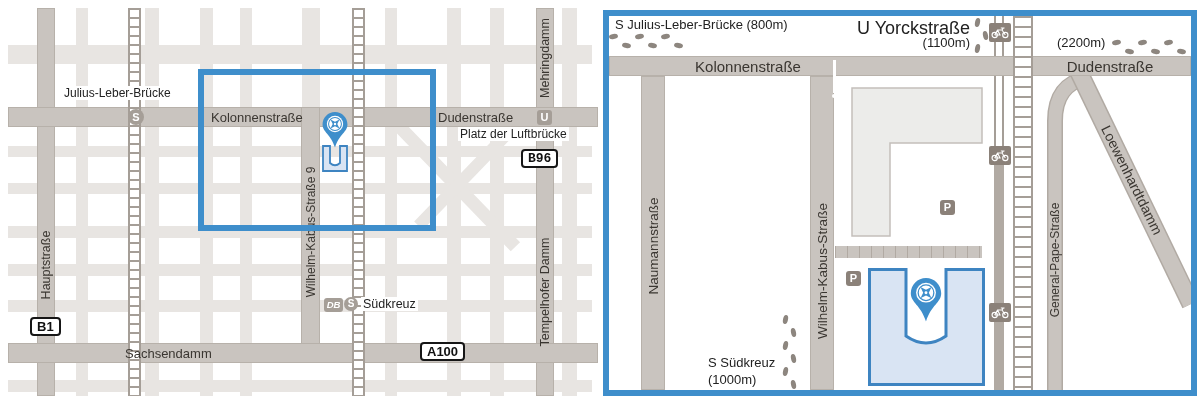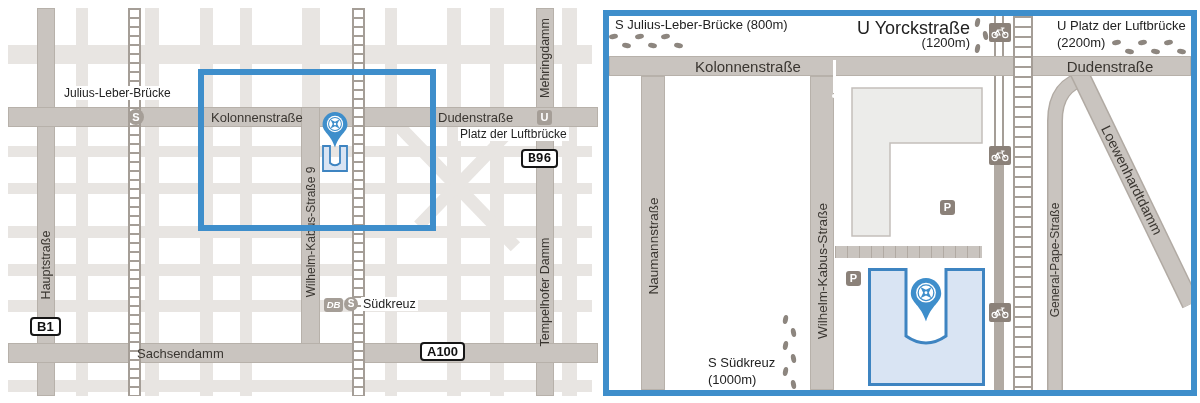--- a/index.html
+++ b/index.html
@@ -84,21 +84,21 @@
     <div class="ita z5" style="left:62px;top:86px;">Julius-Leber-Brücke</div>
     <div class="bS z5" style="left:128px;top:109px;">S</div>
     <div class="lab z5 onroad" style="left:211px;top:110px;font-size:13px;">Kolonnenstraße</div>
     <div class="lab z5 onroad" style="left:438px;top:110px;font-size:13px;">Dudenstraße</div>
     <div class="bU z5" style="left:537px;top:110px;">U</div>
     <div class="ita z5" style="left:458px;top:127px;">Platz der Luftbrücke</div>
     <div class="broad z5" style="left:521px;top:149px;font-family:Liberation Mono, monospace;">B96</div>
     <div class="lab vlab z5 onroad" style="left:311px;top:232px;font-size:12px;">Wilhelm-Kabus-Straße 9</div>
     <div class="lab vlab z5 onroad" style="left:46px;top:265px;">Hauptstraße</div>
     <div class="broad z5" style="left:30px;top:317px;">B1</div>
-    <div class="lab z5 onroad" style="left:137px;top:346px;font-size:13px;">Sachsendamm</div>
+    <div class="lab z5 onroad" style="left:125px;top:346px;font-size:13px;">Sachsendamm</div>
     <div class="broad z5" style="left:420px;top:342px;">A100</div>
     <div class="bDB z5" style="left:324px;top:298px;">DB</div>
     <div class="bS z5" style="left:344px;top:297px;width:14px;height:14px;line-height:14px;font-size:10px;">S</div>
     <div class="ita z5" style="left:361px;top:297px;font-size:12.5px;">Südkreuz</div>
     <div class="lab vlab z5 onroad" style="left:545px;top:292px;">Tempelhofer Damm</div>
     <div class="lab vlab z5 onroad" style="left:545px;top:58px;">Mehringdamm</div>
 
     <div id="viewrect"></div>
 
     <svg class="abs z7" style="left:322px;top:112px;" width="26" height="36" viewBox="0 0 30 42">
@@ -196,22 +196,21 @@
           <span class="fp" style="top: 0px; left: 0px; transform: rotate(12deg);"></span>
           <span class="fp" style="top: 13px; left: 8px; transform: rotate(-12deg);"></span>
           <span class="fp" style="top: 26px; left: 0px; transform: rotate(12deg);"></span>
           <span class="fp" style="top: 39px; left: 8px; transform: rotate(-12deg);"></span>
           <span class="fp" style="top: 52px; left: 0px; transform: rotate(12deg);"></span>
           <span class="fp" style="top: 65px; left: 8px; transform: rotate(-12deg);"></span>
         </div>
 
       <div class="ita z6" style="left:4px;top:1px;font-size:13px;background:none;">S Julius-Leber-Brücke (800m)</div>
       <div class="ita z6" style="left:209px;top:2px;width:150px;text-align:right;font-size:18px;background:none;">U Yorckstraße</div>
-      <div class="ita z6" style="left:209px;top:19px;width:150px;text-align:right;font-size:13px;background:none;">(1200m)</div>
-      <div class="ita z6" style="left:446px;top:2px;font-size:13px;background:none;">U Platz der Luftbrücke</div>
+      <div class="ita z6" style="left:209px;top:19px;width:150px;text-align:right;font-size:13px;background:none;">(1100m)</div>
       <div class="ita z6" style="left:446px;top:19px;font-size:13px;background:none;">(2200m)</div>
       <div class="ita z6" style="left:97px;top:339px;font-size:13px;background:none;">S Südkreuz</div>
       <div class="ita z6" style="left:97px;top:356px;font-size:13px;background:none;">(1000m)</div>
 
       <div class="lab clab z6 onroad" style="left:139px;top:50px;font-size:15px;">Kolonnenstraße</div>
       <div class="lab clab z6 onroad" style="left:501px;top:50px;font-size:15px;">Dudenstraße</div>
       <div class="lab vlab z6 onroad" style="left:44px;top:230px;font-size:13.5px;">Naumannstraße</div>
       <div class="lab vlab z6 onroad" style="left:213px;top:255px;font-size:13.5px;">Wilhelm-Kabus-Straße</div>
       <div class="lab vlab z6 onroad" style="left:446px;top:244px;font-size:12px;">General-Pape-Straße</div>
       <div class="lab z6 onroad" style="left:523px;top:164px;font-size:14px;transform:translate(-50%,-50%) rotate(63.5deg);">Loewenhardtdamm</div>

